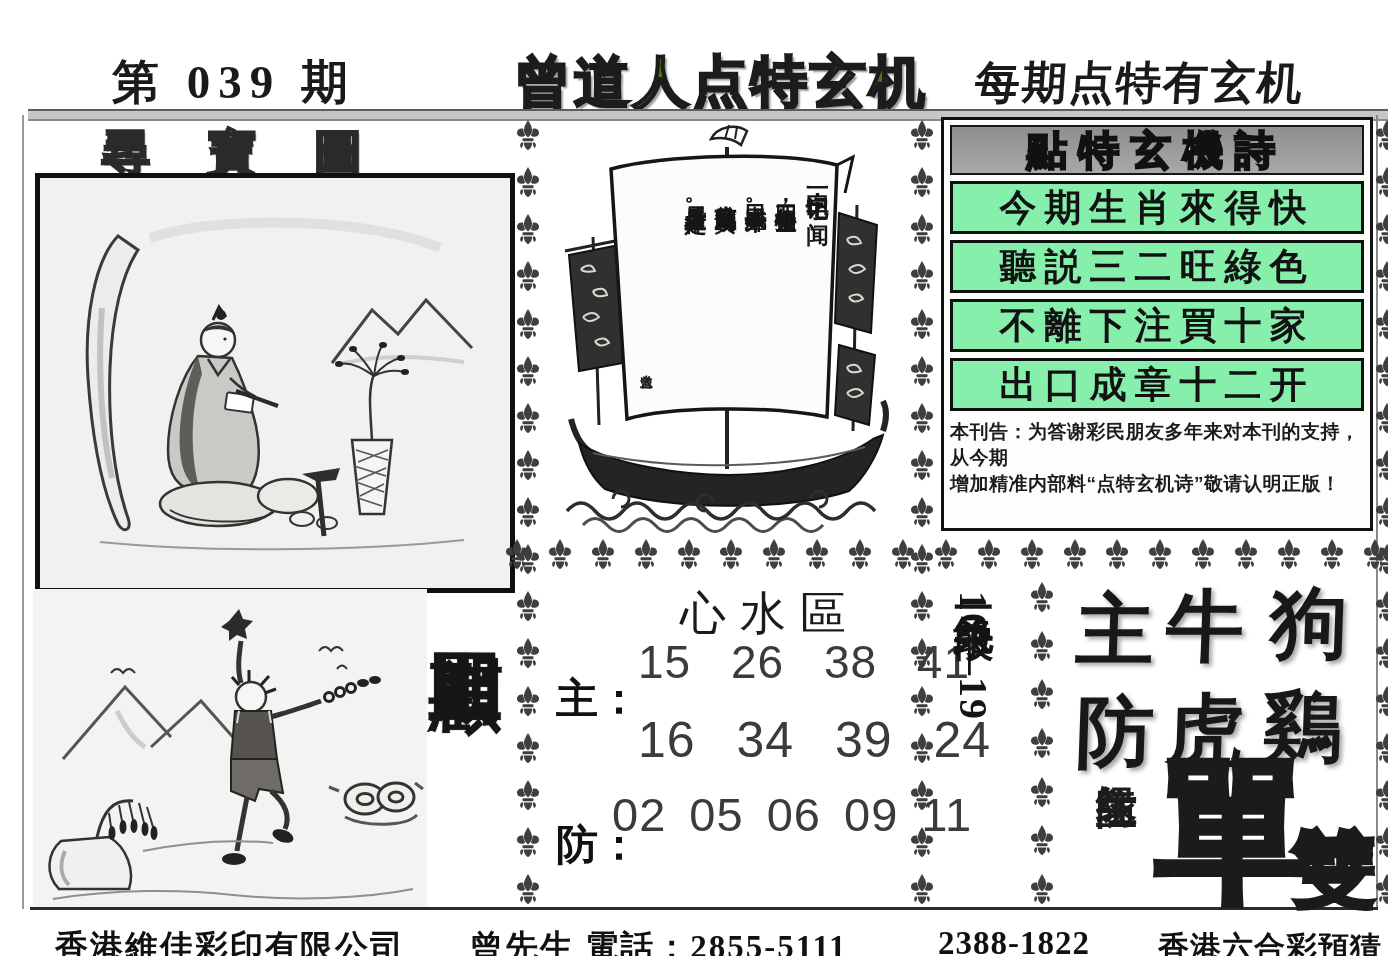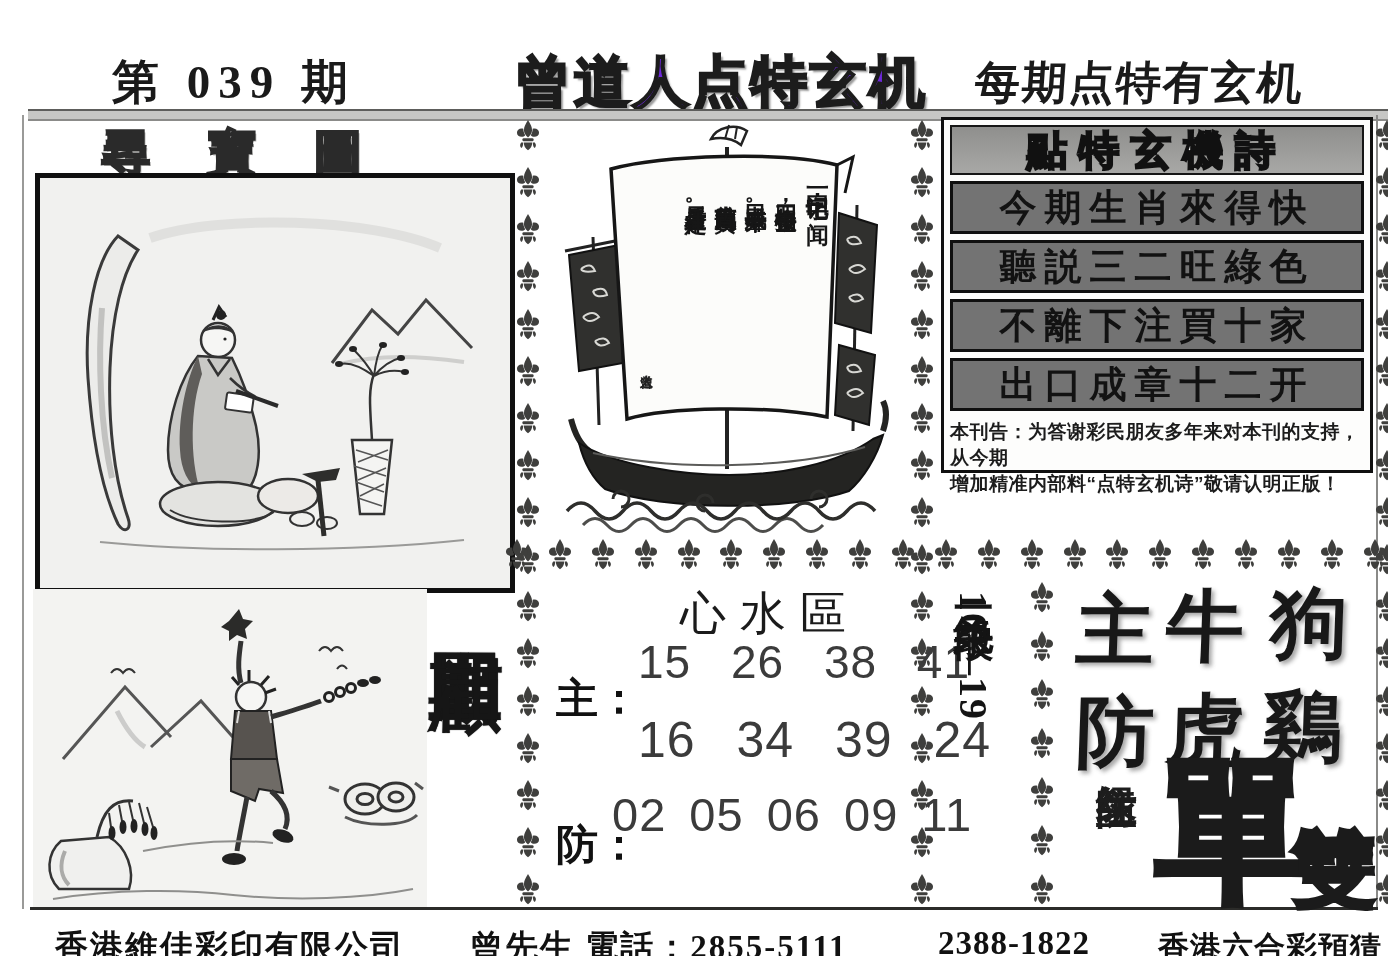--- a/index.html
+++ b/index.html
@@ -4,21 +4,21 @@
 <style>
   html,body{margin:0;padding:0;background:#fff;}
   #page{position:relative;width:1388px;height:956px;background:#ffffff;overflow:hidden;
         font-family:"Liberation Sans",sans-serif;color:#1a1a1a;margin-top:27px;}
   .abs{position:absolute;}
 
   
   .issue{left:112px;top:24px;font-family:"Liberation Serif",serif;font-weight:700;
          font-size:47px;letter-spacing:8px;}
   .main-title{left:515px;top:18px;font-size:56px;font-weight:900;letter-spacing:3px;
-        color:#6d28d9;-webkit-text-stroke:2.5px #1c1c1c;text-shadow:3px 3px 2px #9a9a9a;}
+        color:#4d7c0f;-webkit-text-stroke:2.5px #1c1c1c;text-shadow:3px 3px 2px #9a9a9a;}
   .slogan{left:975px;top:26px;font-family:"Liberation Serif",serif;font-weight:900;
         font-size:45px;transform:skewX(-4deg);letter-spacing:2px;}
   .header-bar{left:28px;top:82px;width:1360px;height:8px;background:#c6c6c4;
         border-top:2px solid #5d5d5b;border-bottom:2px solid #8b8b89;}
 
   
   .border-left{left:22px;top:88px;width:2px;height:794px;background:#9a9a98;}
   .border-right{left:1376px;top:88px;width:2px;height:794px;background:#8a8a88;}
   .rule-bottom{left:30px;top:880px;width:1348px;height:3px;background:#2b2b29;}
 
@@ -47,28 +47,28 @@
   .sail-text{position:absolute;left:74px;top:56px;width:202px;height:242px;
         display:flex;flex-direction:row-reverse;justify-content:flex-start;gap:7px;}
   .sail-col{writing-mode:vertical-rl;text-orientation:upright;font-family:"Liberation Serif",serif;
         font-size:22px;font-weight:700;line-height:1.05;letter-spacing:1px;color:#161616;}
   .sail-col.intro{font-size:23px;}
   .sail-col.shift{margin-top:13px;}
   .sail-sign{position:absolute;left:84px;top:246px;writing-mode:vertical-rl;text-orientation:upright;
         font-size:13px;font-weight:700;color:#222;}
 
   
-  .poem{left:941px;top:90px;width:432px;height:356px;border:3px solid #101010;background:#fdfdfc;
+  .poem{left:941px;top:90px;width:432px;height:414px;border:3px solid #101010;background:#fdfdfc;
         box-sizing:border-box;padding:5px 6px;}
   .poem-header{height:50px;background:linear-gradient(#8f8f8d,#a8a8a6);border:2px solid #161616;
         display:flex;align-items:center;justify-content:center;box-sizing:border-box;}
   .poem-header span{font-size:40px;font-weight:900;letter-spacing:12px;color:#ffffff;
         -webkit-text-stroke:2.5px #111;font-family:"Liberation Serif",serif;}
   .poem-line{height:53px;margin-top:6px;border:3px solid #101010;box-sizing:border-box;
-        display:flex;align-items:center;justify-content:center;background:#737373;
+        display:flex;align-items:center;justify-content:center;background:#86efac;
         font-family:"Liberation Serif",serif;font-size:37px;font-weight:700;letter-spacing:8px;color:#121212;}
   .poem-notice{margin-top:8px;font-size:19px;font-weight:700;color:#1c1c1c;line-height:1.38;letter-spacing:.5px;}
 
   
   .hw-title{left:640px;top:556px;width:260px;text-align:center;font-family:"Liberation Serif",serif;
         font-size:46px;font-weight:400;letter-spacing:14px;color:#1b1b1b;}
   .hw-label{font-family:"Liberation Serif",serif;font-size:42px;font-weight:900;color:#111;}
   .hw-zhu{left:556px;top:644px;} .hw-fang{left:556px;top:790px;}
   .hw-nums{font-family:"Liberation Sans",sans-serif;color:#3b3b3b;white-space:nowrap;}
   .hw-r1{left:638px;top:608px;font-size:46px;word-spacing:26px;letter-spacing:1px;}

